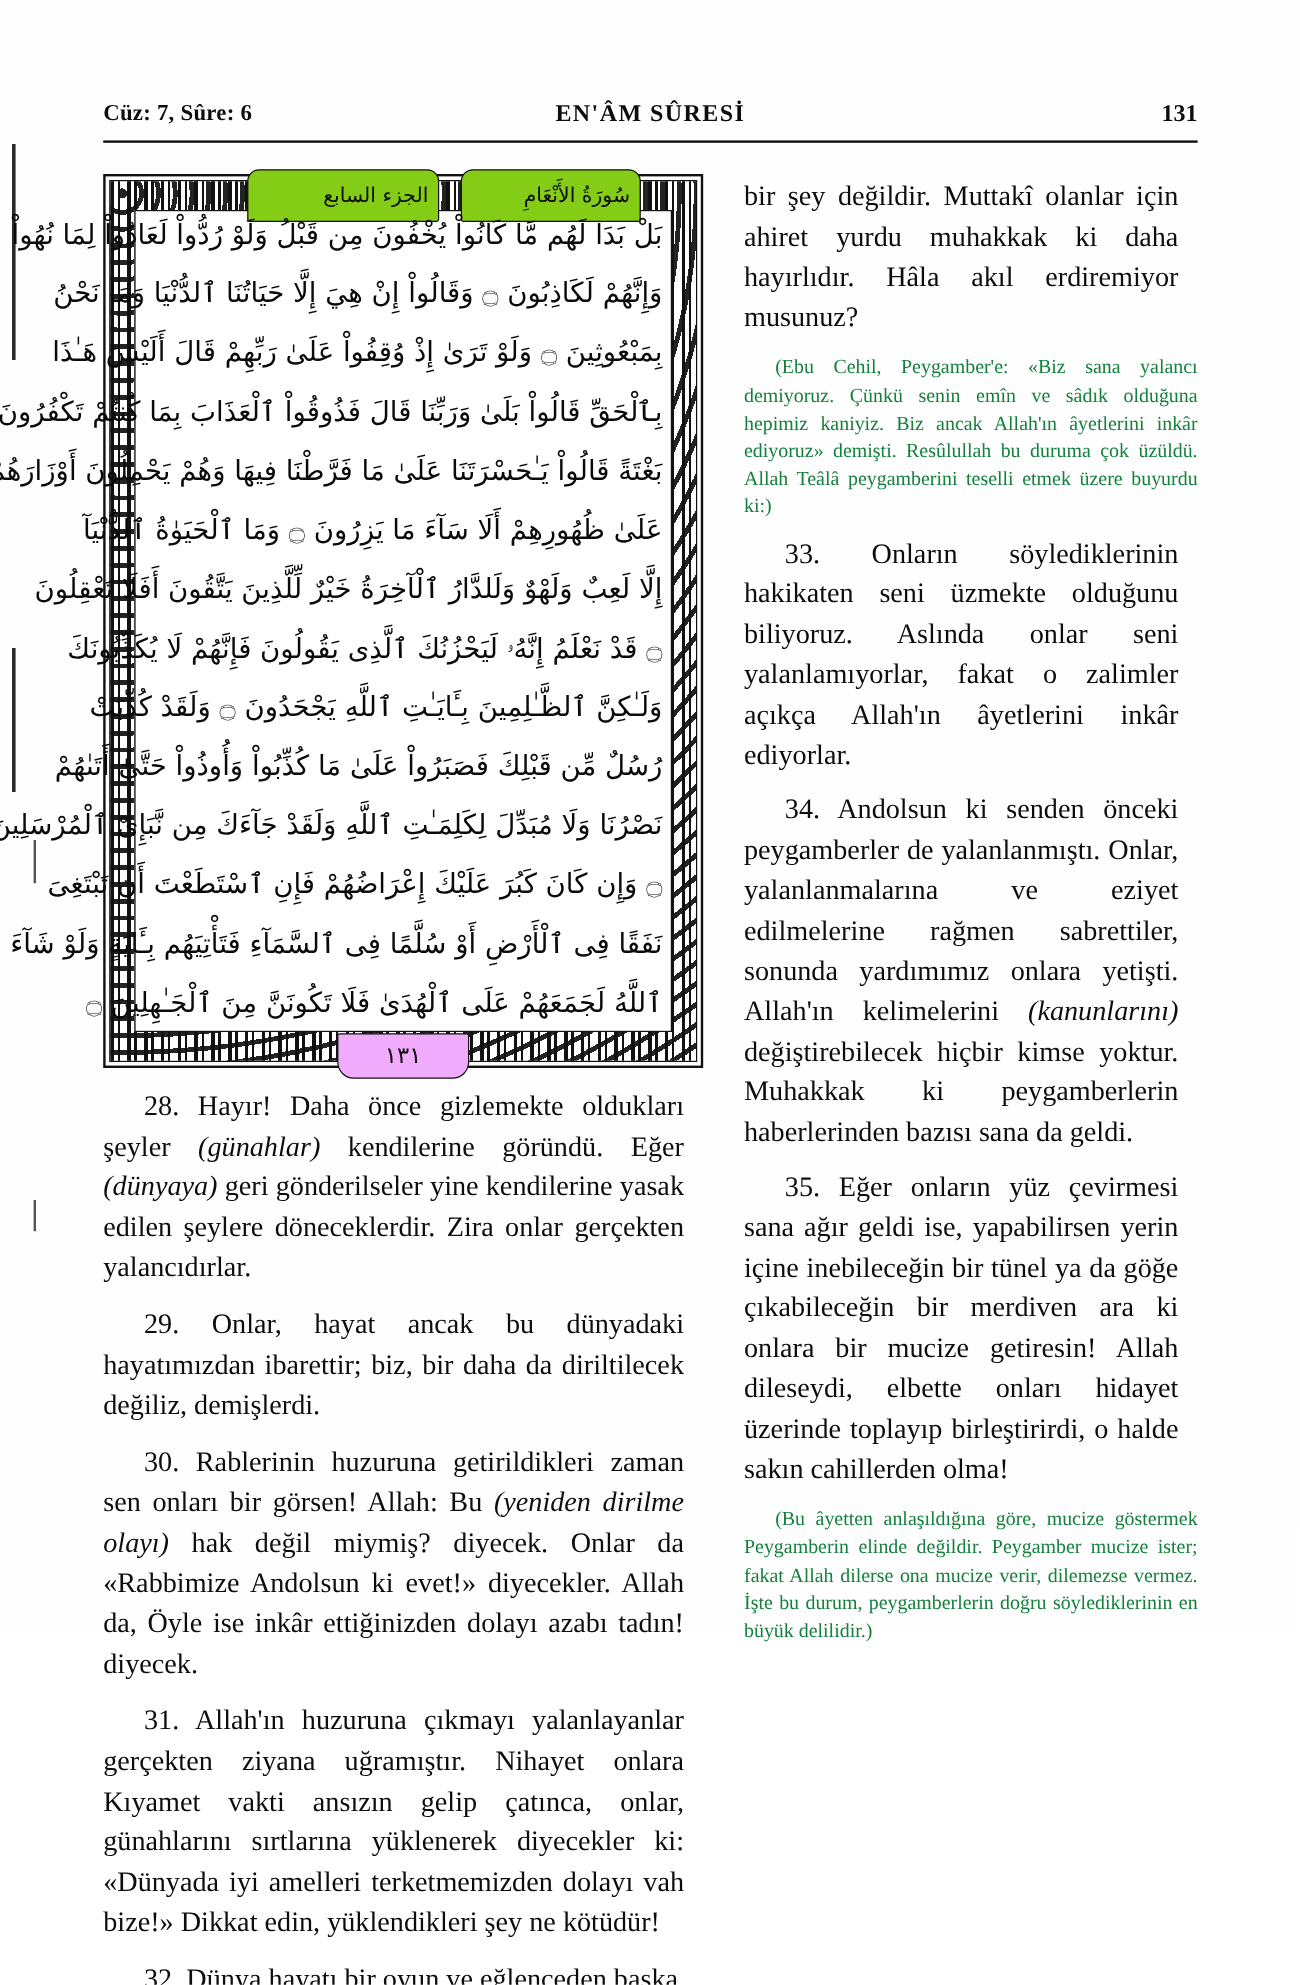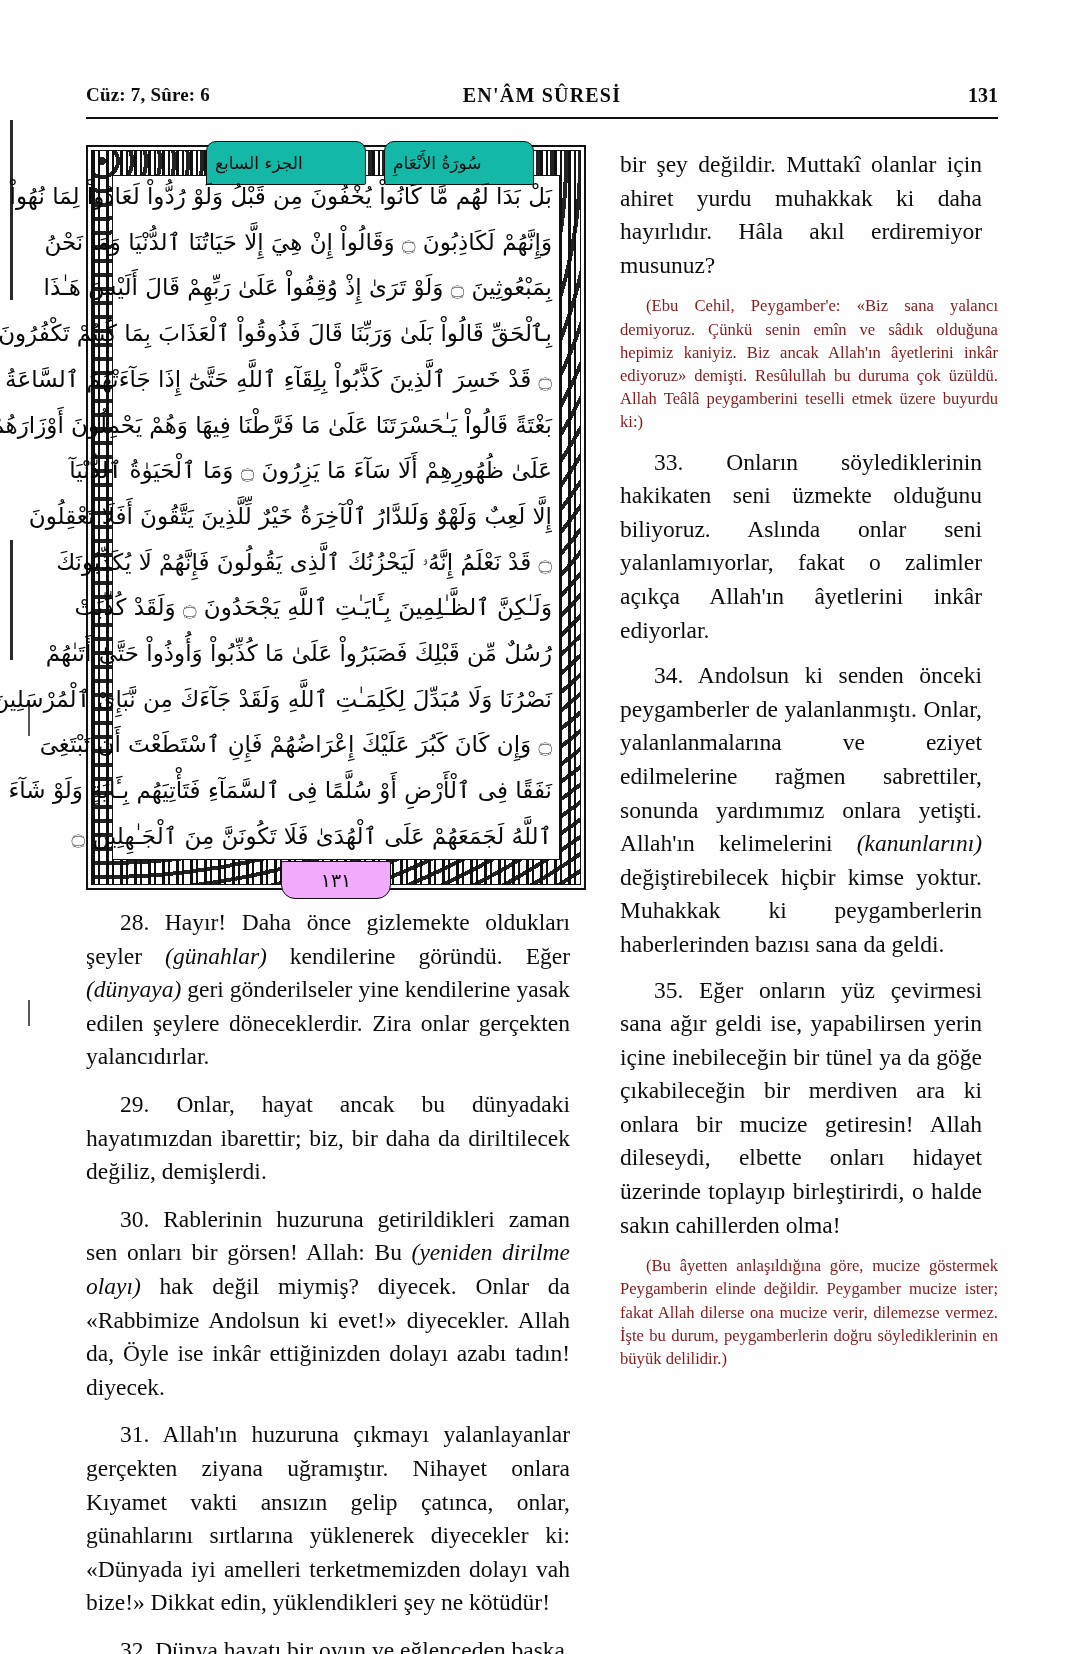--- a/index.html
+++ b/index.html
@@ -75,24 +75,24 @@
       repeating-radial-gradient(circle at 10px 10px, #111 0 3px, transparent 3px 14px);
     opacity:.92;
   }
   .frame-inner-white{
     position:absolute;left:26px;top:30px;right:26px;bottom:30px;
     background:#fff;border:1.6px solid #111;
     z-index:4;
   }
   .cartouche{
     position:absolute;top:-4px;height:44px;
-    background:#14b8a6;border:1.7px solid #111;
+    background:#84cc16;border:1.7px solid #111;
     border-radius:10px 10px 2px 2px;
     z-index:6;
-    display:flex;align-items:center;justify-content:flex-end;
+    display:flex;align-items:center;justify-content:flex-start;
     font-family:"DejaVu Sans","Liberation Sans",sans-serif;
     font-size:17px;direction:rtl;
     padding:0 8px;box-sizing:border-box;
   }
   .cart-right{right:52px;width:150px;}
   .cart-left{left:120px;width:160px;}
   .page-cartouche{
     position:absolute;bottom:-9px;left:50%;transform:translateX(-50%);
     width:108px;height:36px;background:#f0abfc;border:1.7px solid #111;
     border-radius:2px 2px 14px 14px;z-index:6;
@@ -132,21 +132,21 @@
   .col-right p.body.first{margin-top:0;text-indent:0;}
   p.body i{font-style:italic;}
 
   
   p.note{
     margin:12px 0 0 0;
     text-indent:26px;
     text-align:justify;
     font-size:16.6px;
     line-height:23.2px;
-    color:#7f1d1d;
+    color:#15803d;
   }
 </style>
 </head>
 <body>
 
 <div class="page">
 
   <div class="spine" style="top:120px;height:180px;"></div>
   <div class="spine" style="top:540px;height:120px;"></div>
   <div class="tick" style="top:700px;height:36px;"></div>
@@ -171,21 +171,20 @@
       </div>
       <div class="cartouche cart-left">
         <span>الجزء السابع</span>
       </div>
 
       <div class="arabic-body">
         <div class="aline">بَلْ بَدَا لَهُم مَّا كَانُواْ يُخْفُونَ مِن قَبْلُ وَلَوْ رُدُّواْ لَعَادُواْ لِمَا نُهُواْ عَنْهُ</div>
         <div class="aline">وَإِنَّهُمْ لَكَاذِبُونَ ۝ وَقَالُواْ إِنْ هِيَ إِلَّا حَيَاتُنَا ٱلدُّنْيَا وَمَا نَحْنُ</div>
         <div class="aline">بِمَبْعُوثِينَ ۝ وَلَوْ تَرَىٰ إِذْ وُقِفُواْ عَلَىٰ رَبِّهِمْ قَالَ أَلَيْسَ هَـٰذَا</div>
         <div class="aline">بِٱلْحَقِّ قَالُواْ بَلَىٰ وَرَبِّنَا قَالَ فَذُوقُواْ ٱلْعَذَابَ بِمَا كُنتُمْ تَكْفُرُونَ</div>
-        <div class="aline">۝ قَدْ خَسِرَ ٱلَّذِينَ كَذَّبُواْ بِلِقَآءِ ٱللَّهِ حَتَّىٰٓ إِذَا جَآءَتْهُمُ ٱلسَّاعَةُ</div>
         <div class="aline">بَغْتَةً قَالُواْ يَـٰحَسْرَتَنَا عَلَىٰ مَا فَرَّطْنَا فِيهَا وَهُمْ يَحْمِلُونَ أَوْزَارَهُمْ</div>
         <div class="aline">عَلَىٰ ظُهُورِهِمْ أَلَا سَآءَ مَا يَزِرُونَ ۝ وَمَا ٱلْحَيَوٰةُ ٱلدُّنْيَآ</div>
         <div class="aline">إِلَّا لَعِبٌ وَلَهْوٌ وَلَلدَّارُ ٱلْآخِرَةُ خَيْرٌ لِّلَّذِينَ يَتَّقُونَ أَفَلَا تَعْقِلُونَ</div>
         <div class="aline">۝ قَدْ نَعْلَمُ إِنَّهُۥ لَيَحْزُنُكَ ٱلَّذِى يَقُولُونَ فَإِنَّهُمْ لَا يُكَذِّبُونَكَ</div>
         <div class="aline">وَلَـٰكِنَّ ٱلظَّـٰلِمِينَ بِـَٔايَـٰتِ ٱللَّهِ يَجْحَدُونَ ۝ وَلَقَدْ كُذِّبَتْ</div>
         <div class="aline">رُسُلٌ مِّن قَبْلِكَ فَصَبَرُواْ عَلَىٰ مَا كُذِّبُواْ وَأُوذُواْ حَتَّىٰٓ أَتَىٰهُمْ</div>
         <div class="aline">نَصْرُنَا وَلَا مُبَدِّلَ لِكَلِمَـٰتِ ٱللَّهِ وَلَقَدْ جَآءَكَ مِن نَّبَإِىْ ٱلْمُرْسَلِينَ</div>
         <div class="aline">۝ وَإِن كَانَ كَبُرَ عَلَيْكَ إِعْرَاضُهُمْ فَإِنِ ٱسْتَطَعْتَ أَن تَبْتَغِىَ</div>
         <div class="aline">نَفَقًا فِى ٱلْأَرْضِ أَوْ سُلَّمًا فِى ٱلسَّمَآءِ فَتَأْتِيَهُم بِـَٔايَةٍ وَلَوْ شَآءَ</div>
         <div class="aline">ٱللَّهُ لَجَمَعَهُمْ عَلَى ٱلْهُدَىٰ فَلَا تَكُونَنَّ مِنَ ٱلْجَـٰهِلِينَ ۝</div>

